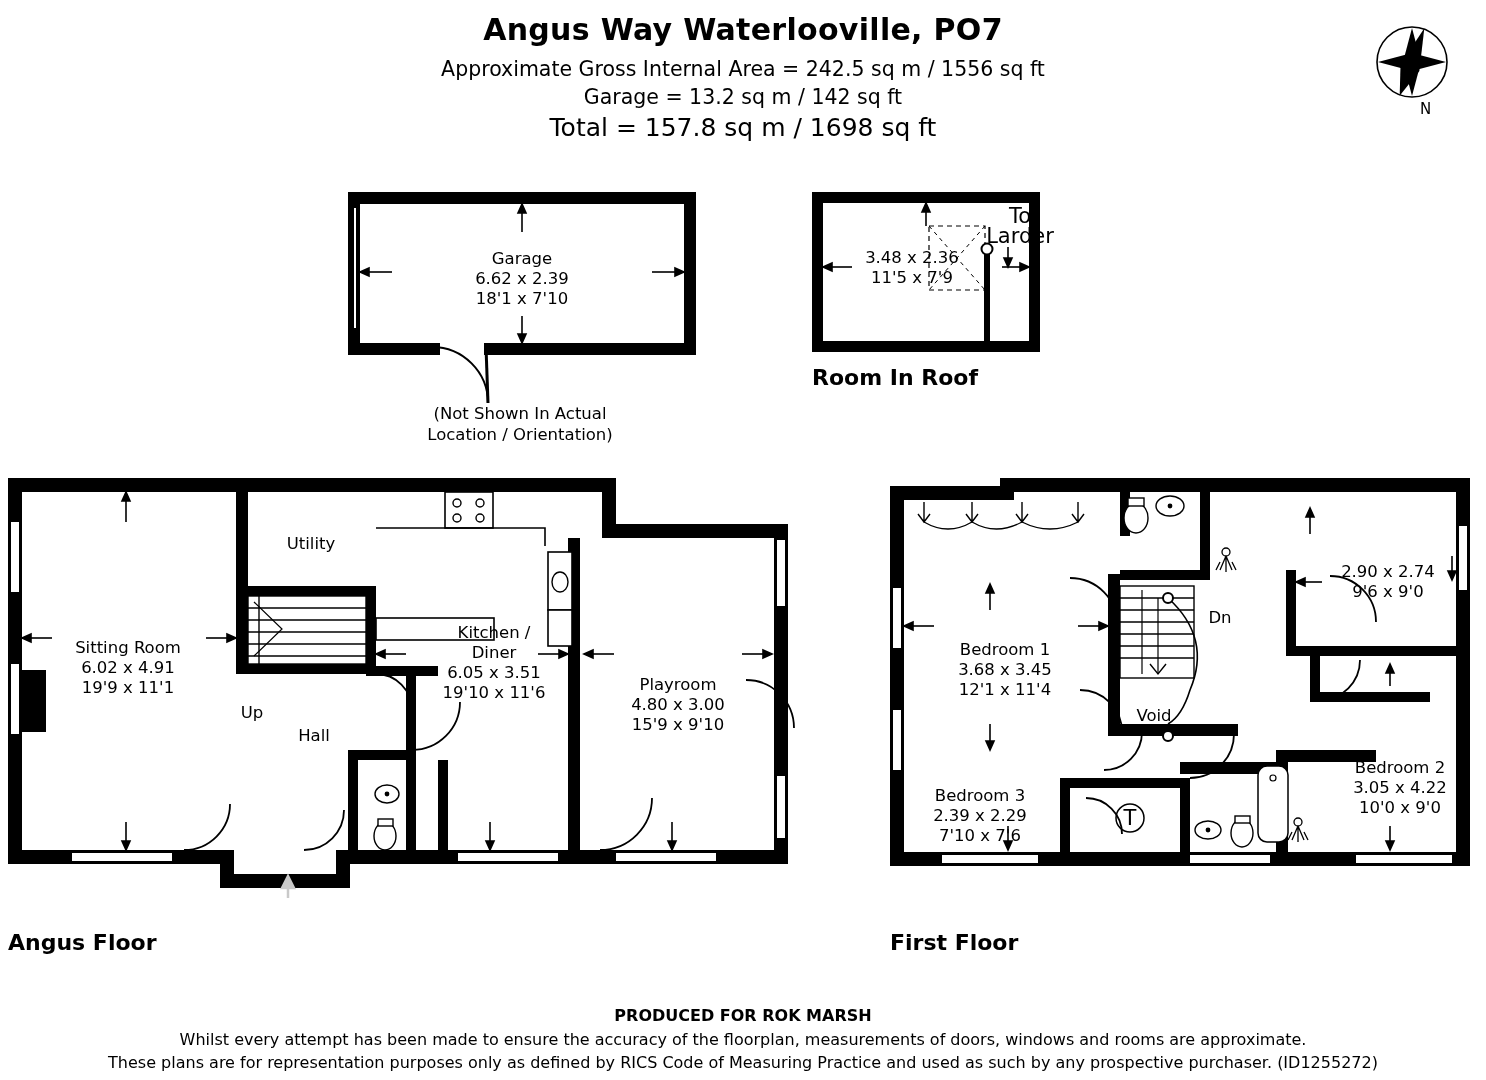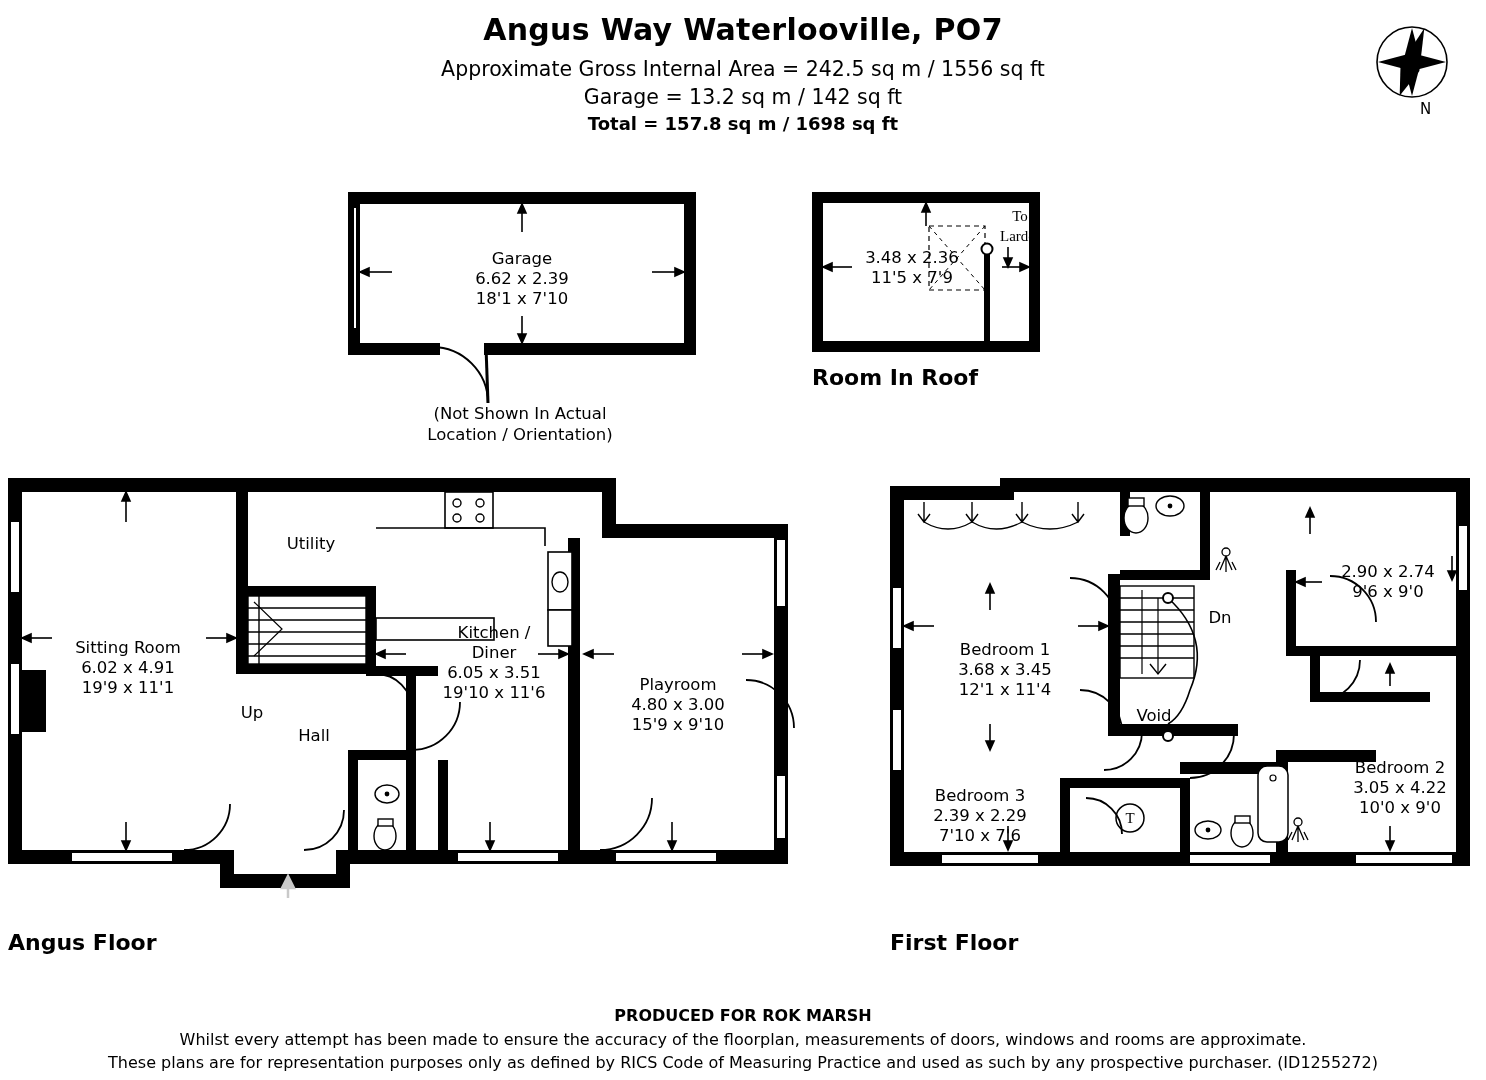--- a/index.html
+++ b/index.html
@@ -18,38 +18,38 @@
   .abs { position: absolute; }
   .ctr { text-align: center; }
 
   
   #title {
     top: 12px; left: 0; width: 1486px;
     font-size: 30px; font-weight: bold; letter-spacing: .3px;
   }
   #sub1 { top: 57px; left: 0; width: 1486px; font-size: 20.5px; }
   #sub2 { top: 85px; left: 0; width: 1486px; font-size: 20.5px; text-align: center; }
-  #sub3 { top: 113px; left: 0; width: 1486px; font-size: 18px; font-weight: bold; }
+  #sub3 { top: 113px; left: 0; width: 1486px; font-size: 25px; }
 
   
   #compass { top: 18px; left: 1374px; width: 80px; height: 100px; }
   #compass .nlabel {
     position: absolute; left: 46px; top: 82px;
     font-size: 15px;
   }
 
   
   .wall { background: #000; position: absolute; }
   .room-wrap { position: absolute; }
   .rlabel {
     position: absolute; text-align: center; font-size: 16.5px; line-height: 20px;
     white-space: nowrap;
   }
   .rlabel .nm { display:block; }
-  .small { font-size: 15px; font-family: Liberation Serif, serif; }
+  .small { font-size: 21px; }
   .floor-title {
     position: absolute; font-size: 22px; font-weight: bold;
   }
   .note { position: absolute; font-size: 16.5px; line-height: 21px; text-align:center; }
 
   
   .win {
     position: absolute; background: #fff; border-top: 2px solid #000; border-bottom: 2px solid #000;
     box-sizing: border-box;
   }

